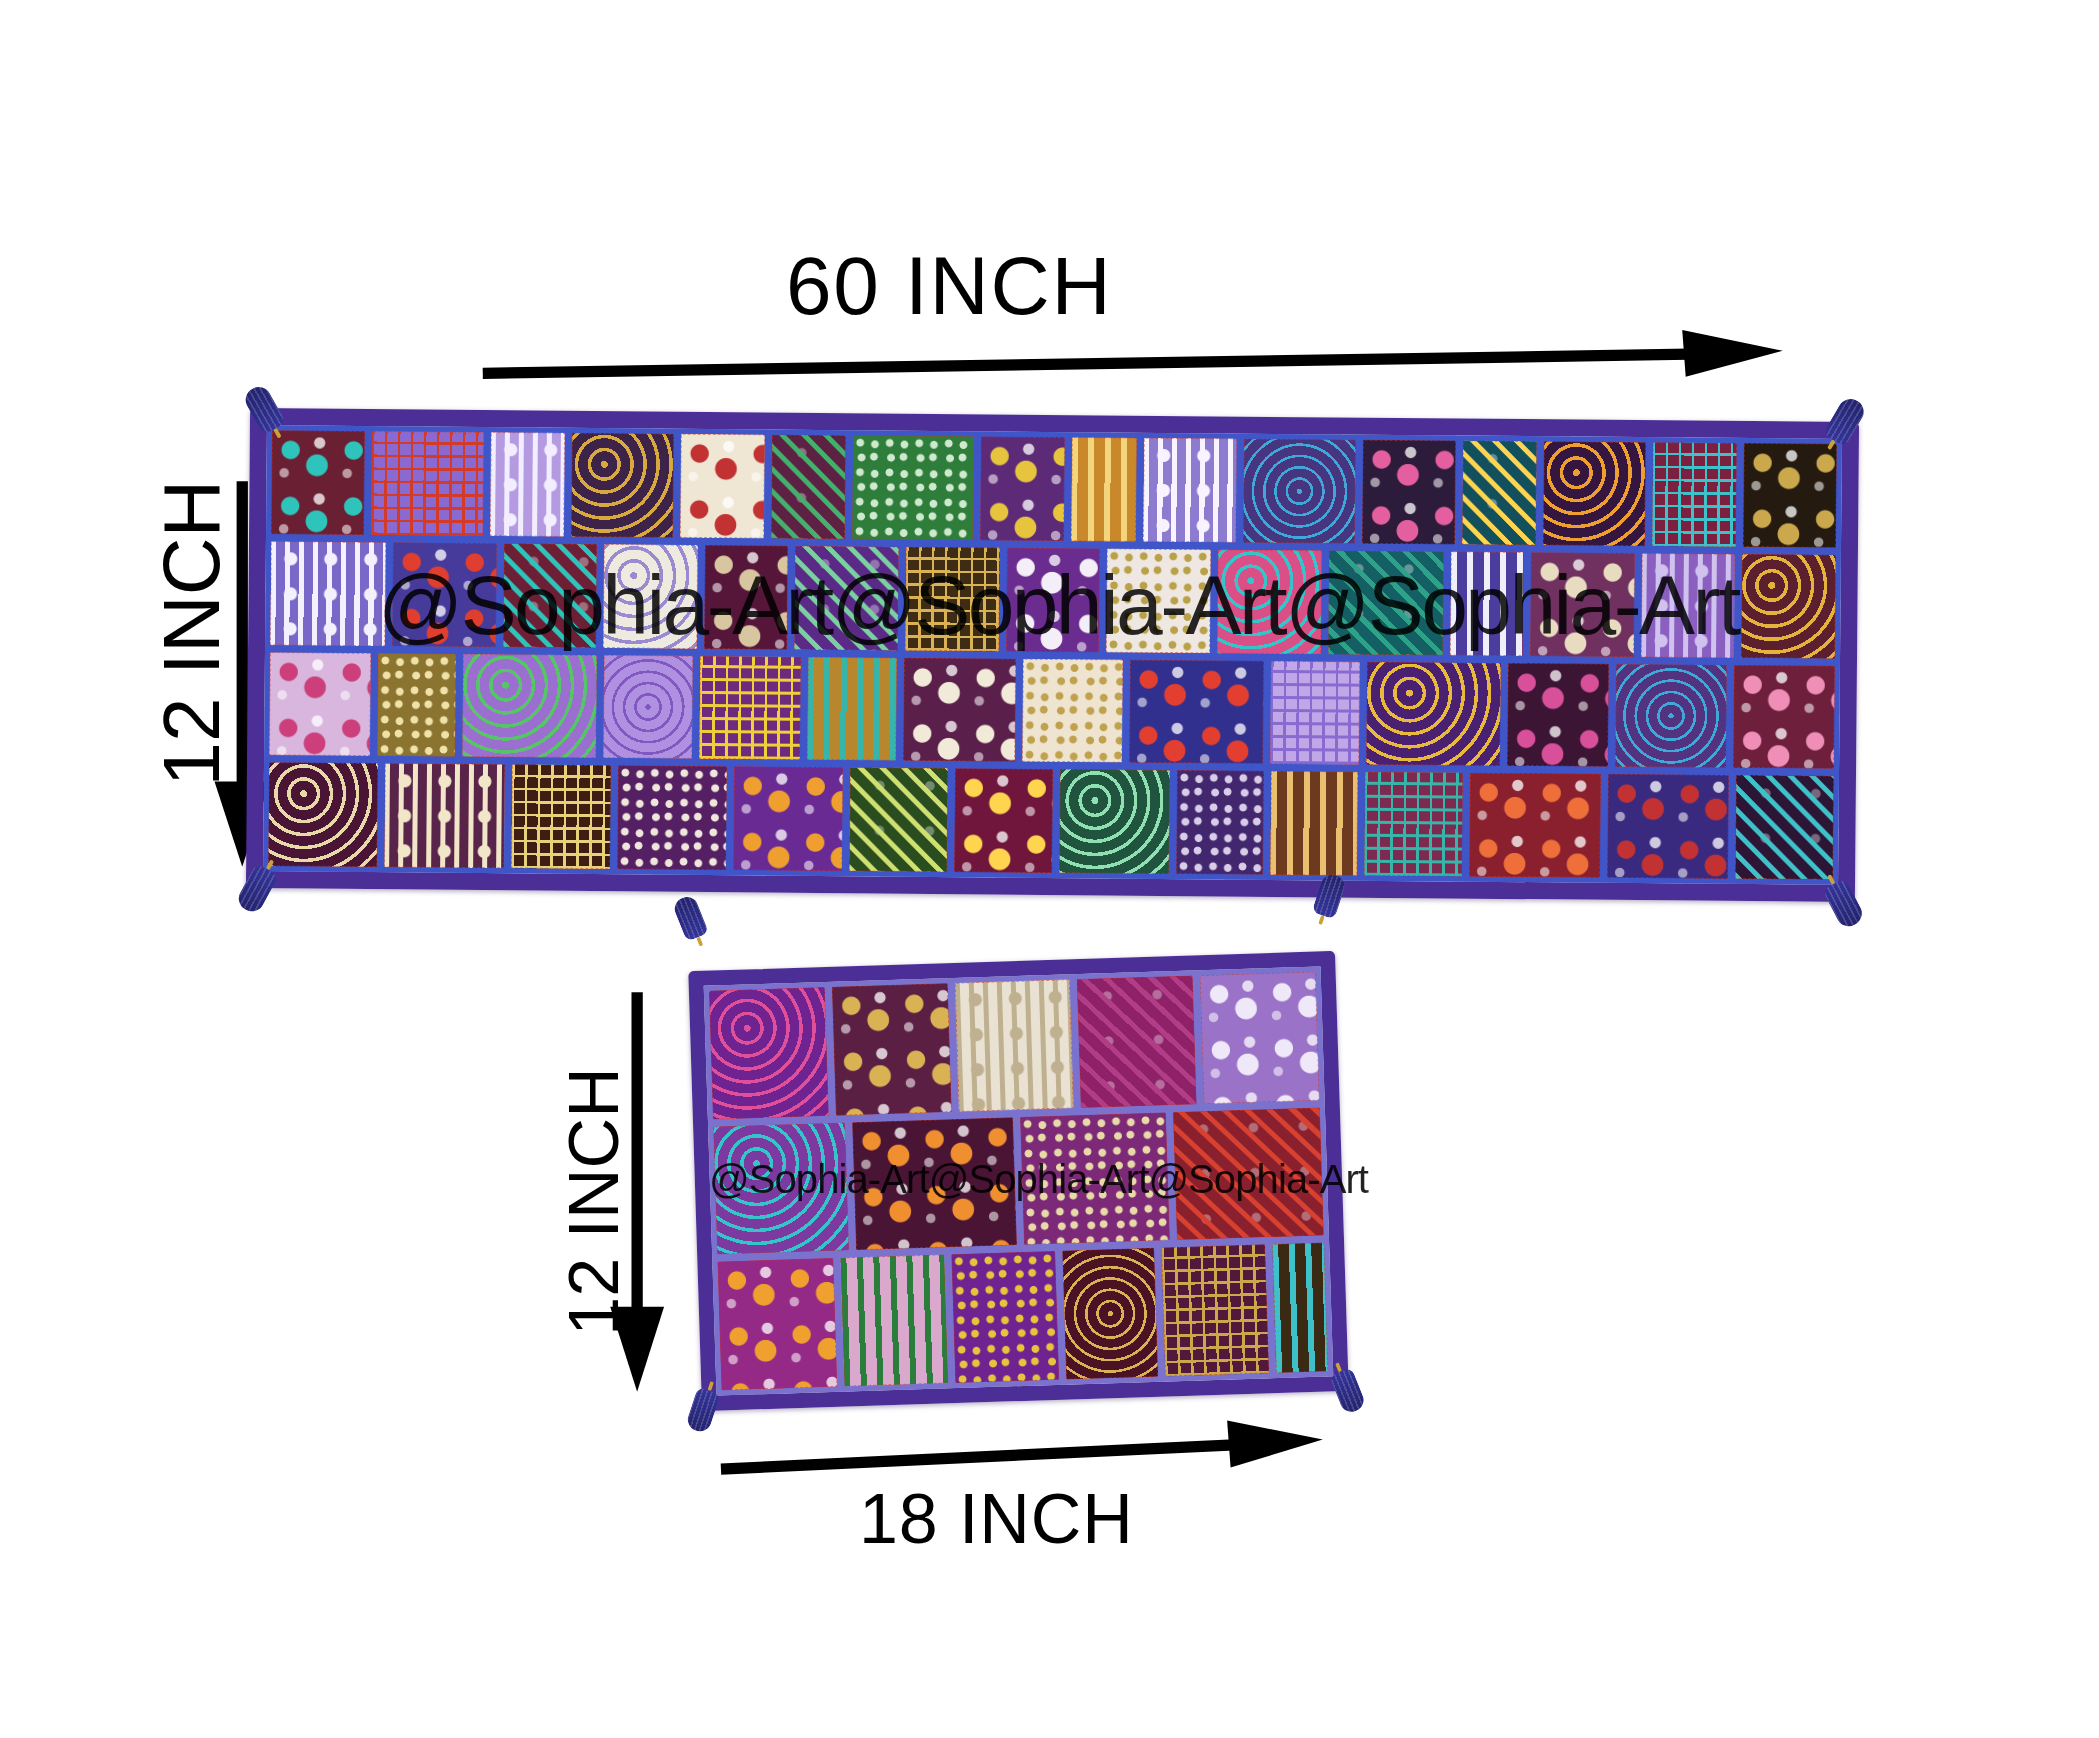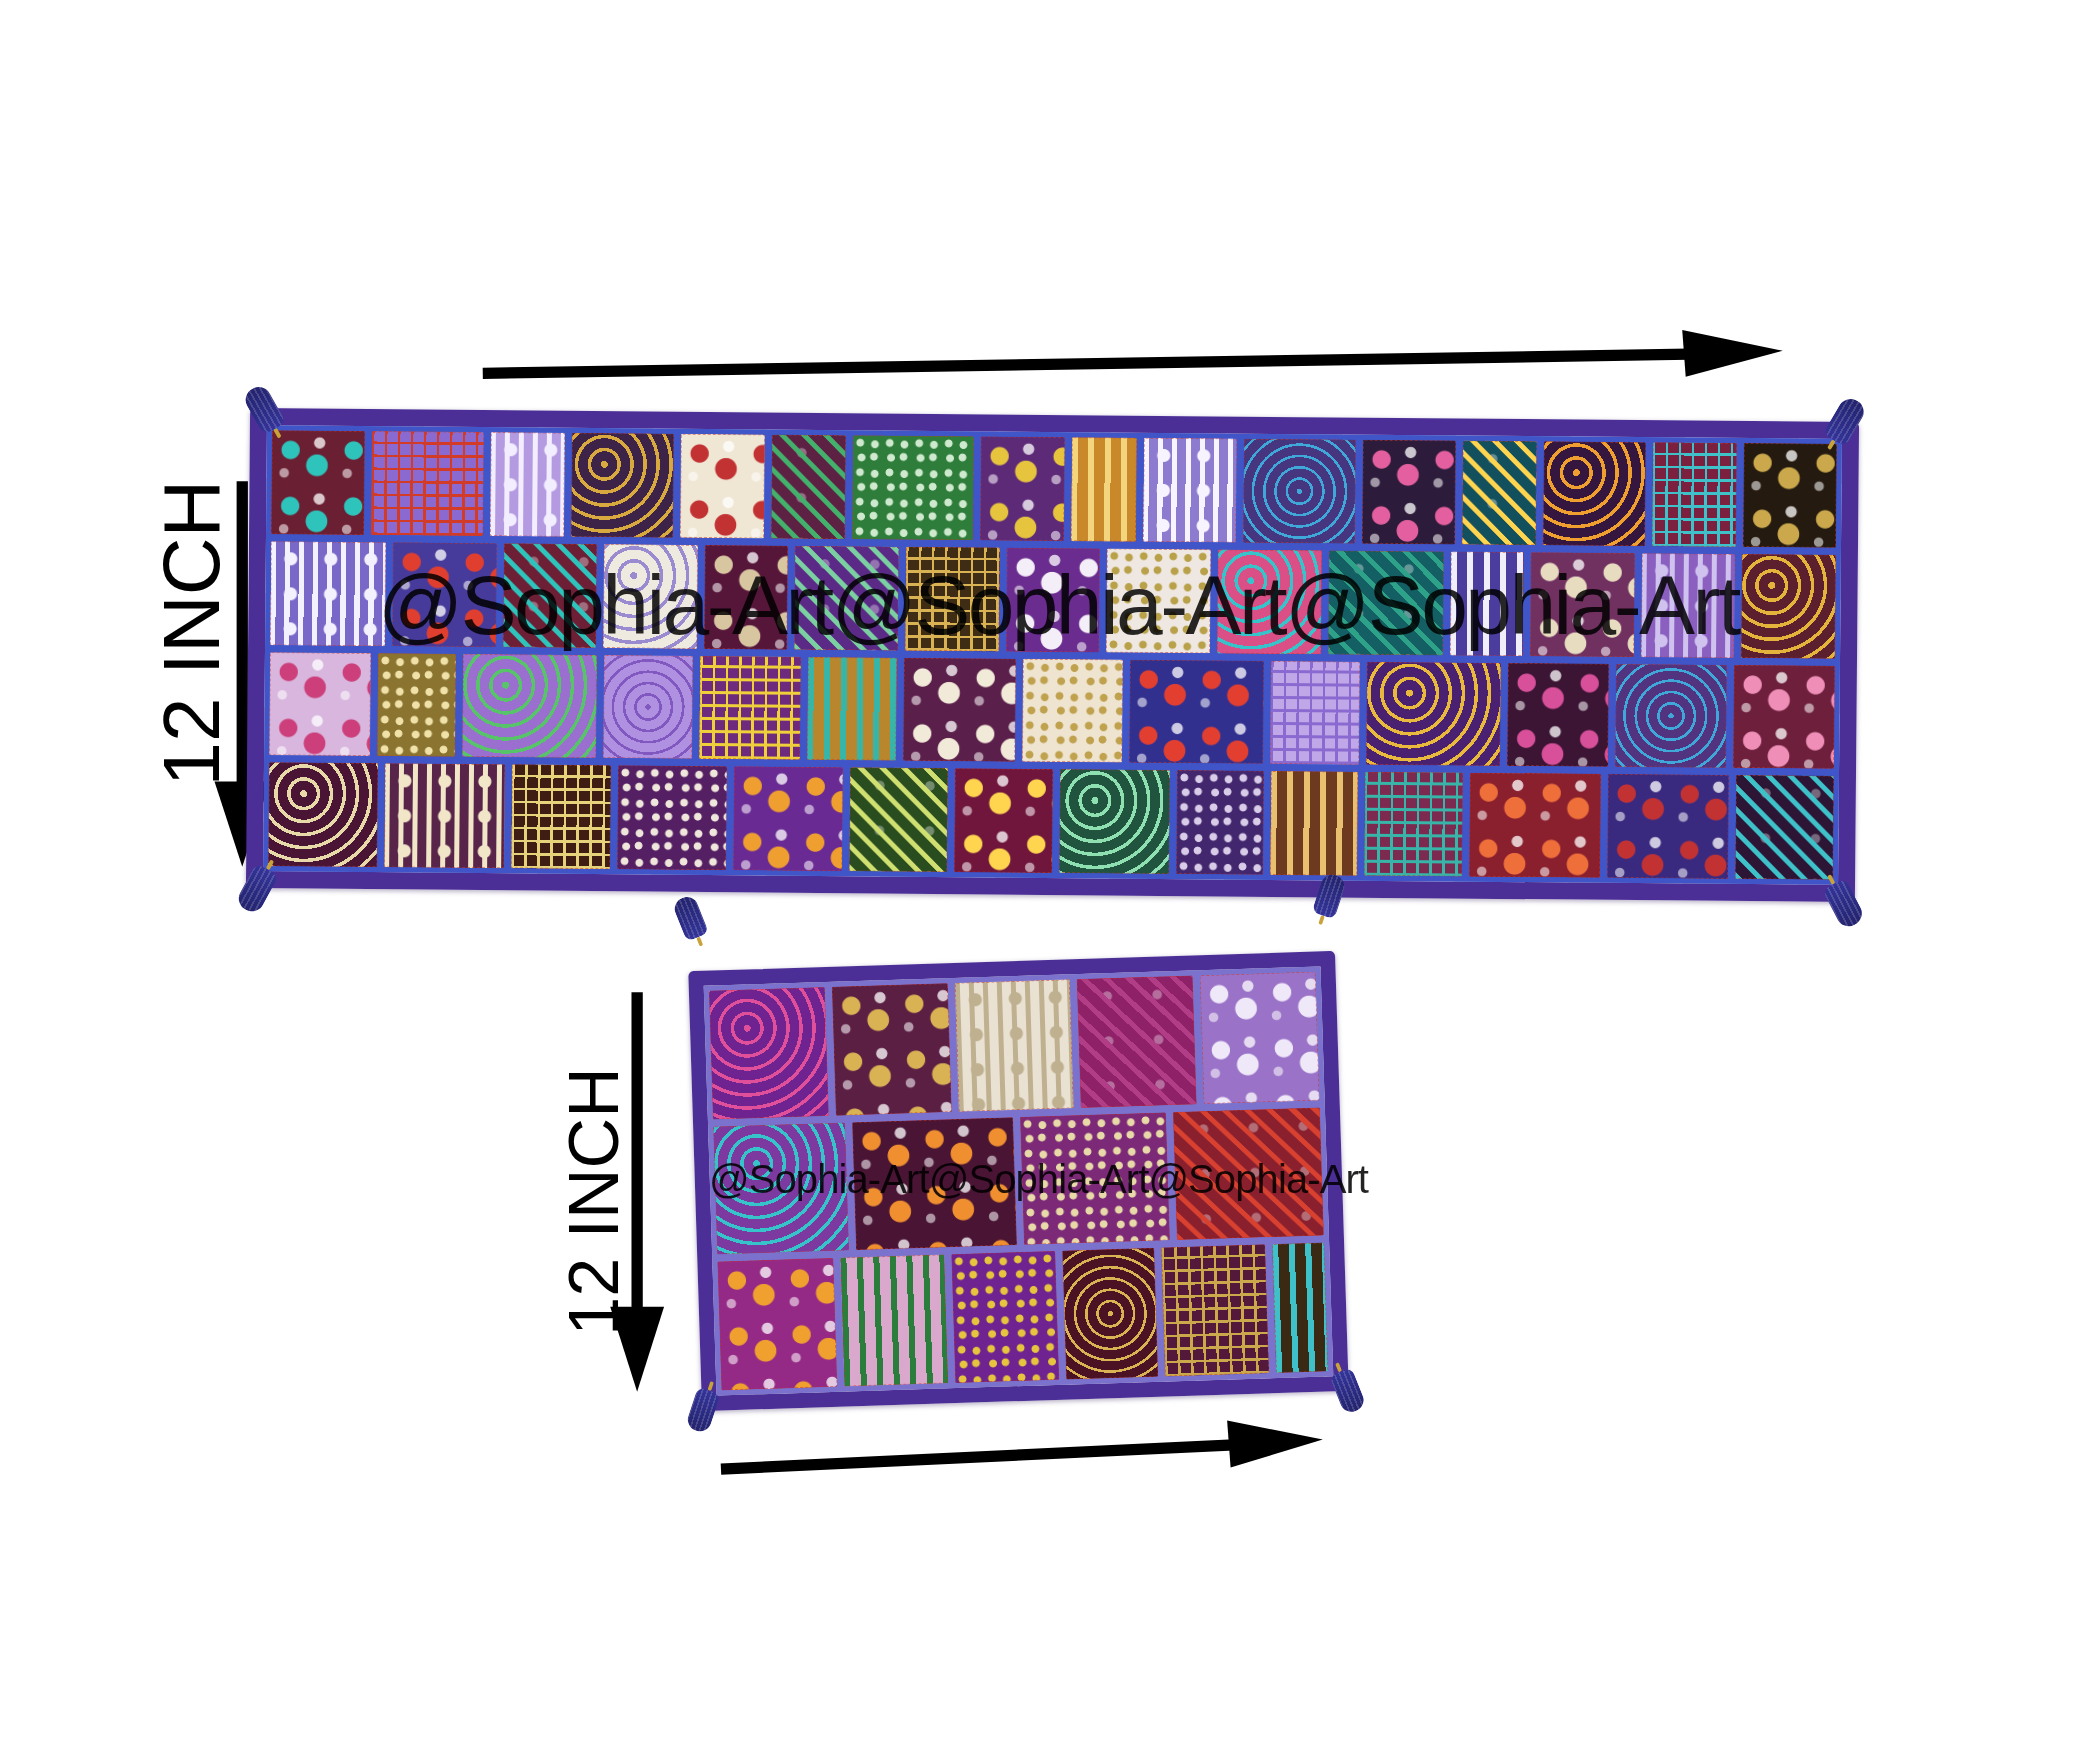--- a/index.html
+++ b/index.html
@@ -79,20 +79,21 @@
 
   .watermark{position:absolute;color:#000;white-space:nowrap;line-height:1;font-weight:400;}
   .wm-large{left:378px;top:563px;font-size:84px;letter-spacing:-2.6px;opacity:.84;}
   .wm-small{left:709px;top:1159px;font-size:40px;letter-spacing:-0.9px;opacity:.86;}
 </style>
 </head>
 <body>
 
 <div class="canvas">
 
+  <div class="dim-label dim-60">60 INCH</div>
   <svg class="arrow arrow-top" width="1321" height="78" viewBox="0 0 1520 90">
     <line x1="8" y1="58" x2="1400" y2="36" stroke="#000" stroke-width="13"></line>
     <polygon points="1392,8 1508,32 1396,62" fill="#000"></polygon>
   </svg>
 
   <div class="dim-label dim-12-large">12 INCH</div>
   <svg class="arrow arrow-left" width="80" height="395" viewBox="0 0 92 455">
     <line x1="44" y1="6" x2="44" y2="362" stroke="#000" stroke-width="13"></line>
     <polygon points="12,352 76,352 44,450" fill="#000"></polygon>
   </svg>
@@ -232,15 +233,16 @@
         <div class="cord" style="background: rgb(202, 162, 58);"></div>
         <div class="skirt"></div>
       </div>
   </div>
   <div class="watermark wm-small">@Sophia-Art@Sophia-Art@Sophia-Art</div>
 
   <svg class="arrow arrow-bottom" width="614" height="70" viewBox="0 0 706 80">
     <line x1="8" y1="62" x2="598" y2="34" stroke="#000" stroke-width="13"></line>
     <polygon points="590,6 700,28 594,60" fill="#000"></polygon>
   </svg>
+  <div class="dim-label dim-18">18 INCH</div>
 
 </div>
 
 
 </body></html>

